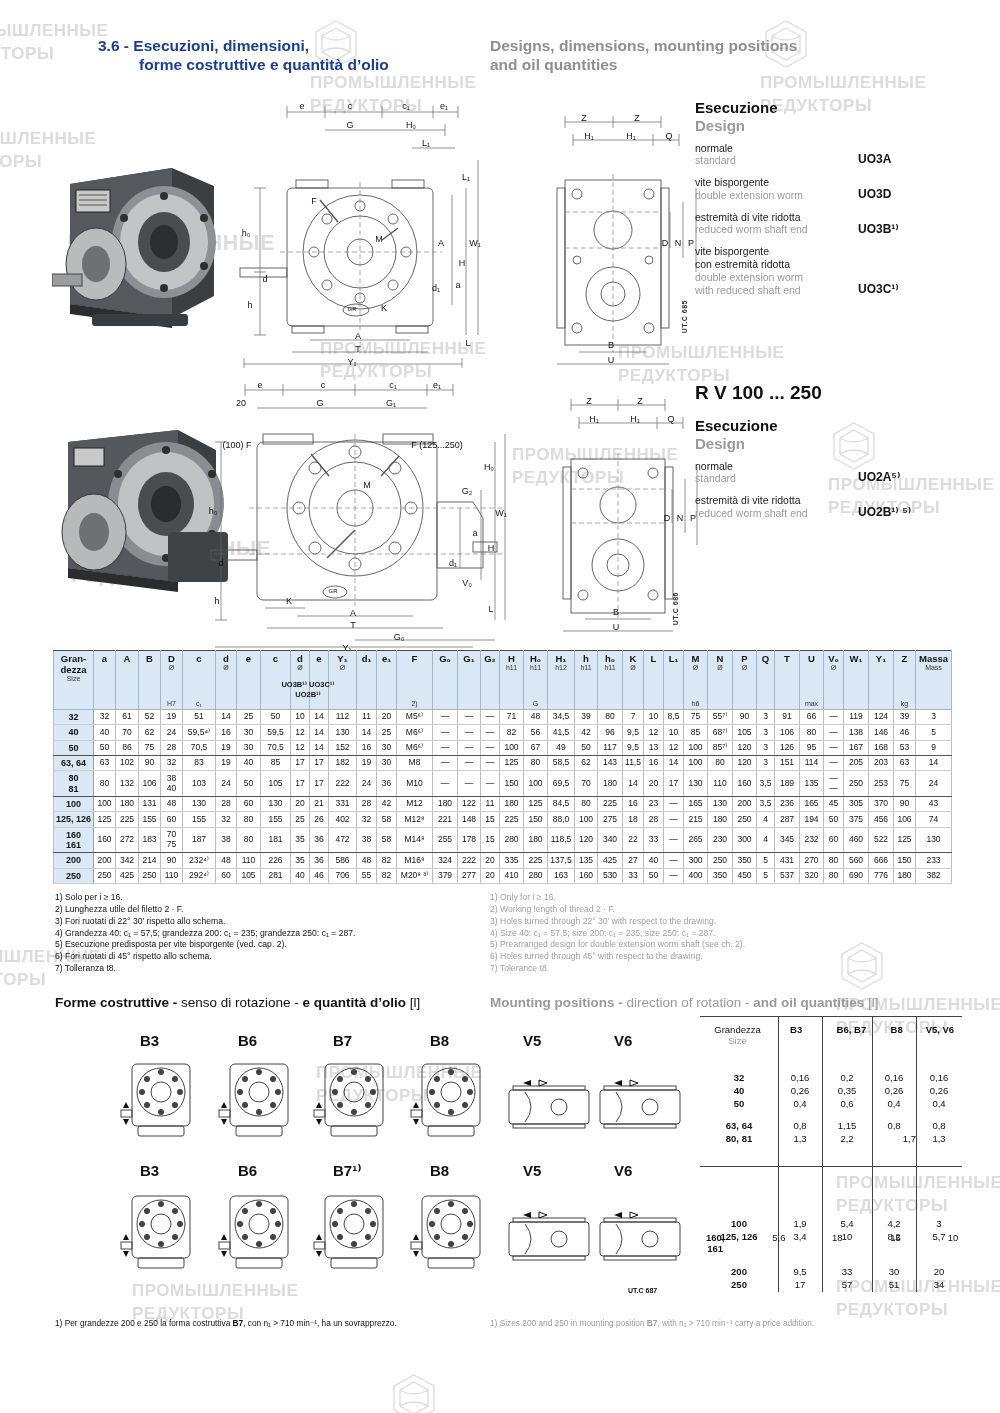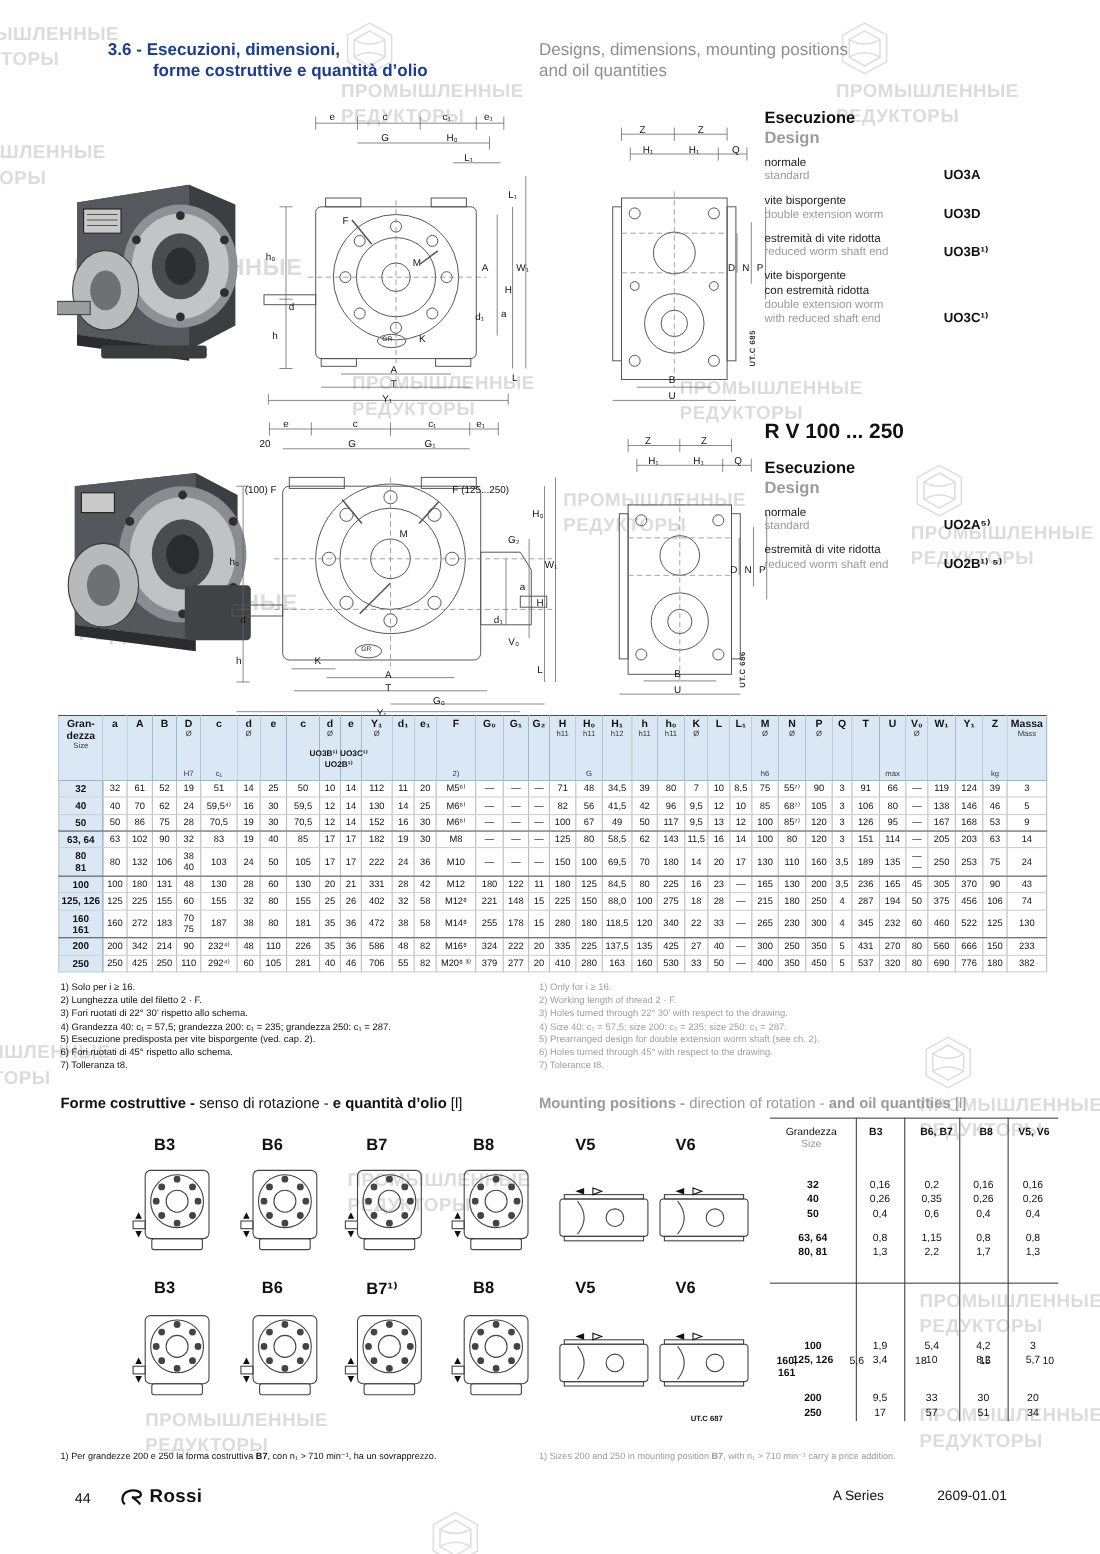--- a/index.html
+++ b/index.html
@@ -9,21 +9,21 @@
   .pre{white-space:pre-line;}
   .gray{color:#9b9b9b;}
   .blue{color:#1c3e92;}
   .b{font-weight:bold;}
   
   .wm{position:absolute;z-index:0;color:#dcdcdc;font-weight:bold;font-size:17px;line-height:1.35;letter-spacing:.5px;}
   .wm svg{display:block;margin-bottom:2px;}
   
   #title-it{left:55px;top:36px;font-size:15.5px;line-height:1.25;margin-left:43px;}
   #title-it .l2{padding-left:41px;}
-  #title-en{left:490px;top:36px;font-size:15.5px;line-height:1.25;color:#8f8f8f;font-weight:normal;}
+  #title-en{left:490px;top:36px;font-size:15.5px;line-height:1.25;color:#8f8f8f;font-weight:bold;}
   
   .series{width:268px;z-index:1;}
   .series .stitle{font-size:19px;font-weight:bold;margin-bottom:14px;}
   .series .esec{font-size:15px;font-weight:bold;line-height:1.1;}
   .series .desg{font-size:15px;font-weight:bold;color:#9b9b9b;margin-bottom:8px;}
   .ditem{position:relative;margin-bottom:9px;font-size:10.5px;line-height:1.22;}
   .ditem .it{color:#222;}
   .ditem .en{color:#9b9b9b;}
   .ditem .code{position:absolute;left:163px;bottom:0;font-size:12px;font-weight:bold;color:#111;}
   .utc{font-size:7px;font-weight:bold;color:#333;writing-mode:vertical-rl;transform:rotate(180deg);letter-spacing:.5px;}
@@ -1446,21 +1446,21 @@
         <span class="b" style="width: 78px;">63, 64</span>
         <span style="width: 44px;">0,8</span>
         <span style="width: 50px;">1,15</span>
         <span style="width: 44px;">0,8</span>
         <span style="width: 46px;">0,8</span>
       </div>
       <div class="orow " style="top: 117px;">
         <span class="b" style="width: 78px;">80, 81</span>
         <span style="width: 44px;">1,3</span>
         <span style="width: 50px;">2,2</span>
-        <span style="width: 44px;">1,7</span>
+        <span style="width: 44px; text-align: right;">1,7</span>
         <span style="width: 46px;">1,3</span>
       </div>
       <div class="orow " style="top: 202px;">
         <span class="b" style="width: 78px;">100</span>
         <span style="width: 44px;">1,9</span>
         <span style="width: 50px;">5,4</span>
         <span style="width: 44px;">4,2</span>
         <span style="width: 46px;">3</span>
       </div>
       <div class="orow " style="top: 215px;">
@@ -1490,25 +1490,14 @@
         <span style="width: 50px;">57</span>
         <span style="width: 44px;">51</span>
         <span style="width: 46px;">34</span>
       </div>
       <div class="midline" style="top: 150px;"></div>
     </div>
 
   <div class="abs fnote" style="left:55px;top:1318px;" id="bnote-it"><span>1) Per grandezze 200 e 250 la forma costruttiva </span><span class="b">B7</span><span>, con n₁ &gt; 710 min⁻¹, ha un sovrapprezzo.</span></div>
   <div class="abs fnote gray" style="left:490px;top:1318px;" id="bnote-en"><span>1) Sizes 200 and 250 in mounting position </span><span class="b">B7</span><span>, with n₁ &gt; 710 min⁻¹ carry a price addition.</span></div>
 
-  <div id="footer" class="abs">
-    <span class="abs" style="left:68px;top:8px;font-size:13px;">44</span>
-    <span class="abs" style="left:108px;top:2px;">
-      <svg class="logo-r" width="24" height="24" viewBox="0 0 24 24">
-        <path d="M5,19 C2,16 3,10 8,8 C13,6 19,7 20,10 C21,13 16,14 12,13 C15,15 18,17 19,19" fill="none" stroke="#111" stroke-width="2" stroke-linecap="round"></path>
-      </svg>
-    </span>
-    <span class="abs" style="left:136px;top:4px;font-size:17px;font-weight:bold;letter-spacing:.3px;">Rossi</span>
-    <span class="abs" style="left:757px;top:7px;font-size:12.5px;">A Series</span>
-    <span class="abs" style="left:852px;top:7px;font-size:12.5px;">2609-01.01</span>
-  </div>
 
 </div>
 
 </body></html>

